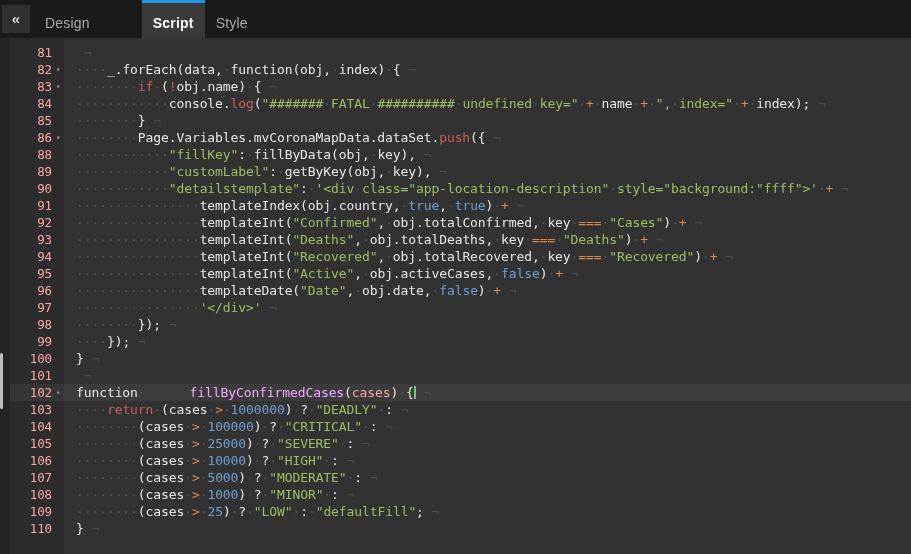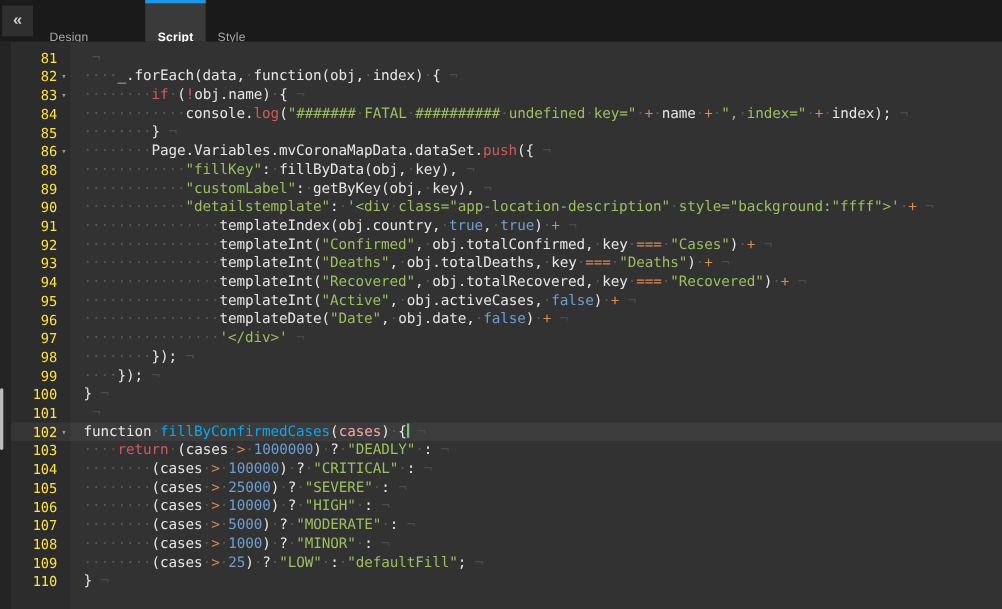--- a/index.html
+++ b/index.html
@@ -14,21 +14,21 @@
     position:absolute; left:0; top:0; width:100%; height:38px;
     background:#1a1a1a;
   }
   .collapse-btn {
     position:absolute; left:2px; top:5px; width:28px; height:28px;
     background:#2f2f2f; color:#cfcfcf; font-size:15px; line-height:28px;
     text-align:center; cursor:pointer; font-weight:bold;
   }
   .tabs { position:absolute; left:34px; top:0; height:38px; display:flex; }
   .tab {
-    height:38px; line-height:38px; padding:15px 11px; font-size:11px;
+    height:38px; line-height:38px; padding:4px 11px; font-size:14px;
     color:#a8a8a8; cursor:pointer; position:relative; letter-spacing:.2px;
   }
   .tab.active {
     background:#3a3a3a; color:#ffffff; font-weight:bold;margin-left:41px;
   }
   .tab.active::before {
     content:""; position:absolute; left:0; top:0; right:0; height:3px;
     background:var(--accent, #1f96e4);
   }
 
@@ -50,36 +50,36 @@
   .gutter-underlay {
     position:absolute; left:10px; top:0; width:54px; height:100%;
     background:#2c2c2c;
   }
   .rows {
     position:absolute; left:10px; top:6px; right:0;
   }
   .row { display:flex; height:17px; line-height:17px; white-space:pre; }
   .row.active { background:rgba(255,255,255,0.05); }
   .gut {
-    width:42px; text-align:right; color:#fde047; font-size:12.5px;
+    width:42px; text-align:right; color:#fca5a5; font-size:12.5px;
     flex:0 0 42px; user-select:none;
   }
   .fold {
     width:12px; flex:0 0 12px; color:#999; font-size:8px; line-height:17px;
     text-align:center; cursor:pointer;
   }
   .line { padding-left:12px; color:#e6e6e6; }
 
   
   .tk-w  { color:#e6e6e6; }
   .tk-r  { color:#cd5c5c; }
   .tk-g  { color:#9cbf60; }
   .tk-b  { color:#6e9fd3; }
   .tk-o  { color:#d98a4f; }
-  .tk-fn { color:#0ea5e9; }
+  .tk-fn { color:#f0abfc;margin-left:44px; }
   .tk-i  { color:#fca5a5; }
   .ws    { color:#575757; }
   .eol   { color:#4c4c4c; }
   .cursor {
     display:inline-block; width:2px; height:13px; background:#72c772;
     vertical-align:-2px; margin-left:0px;
   }
 </style>
 </head>
 <body>

